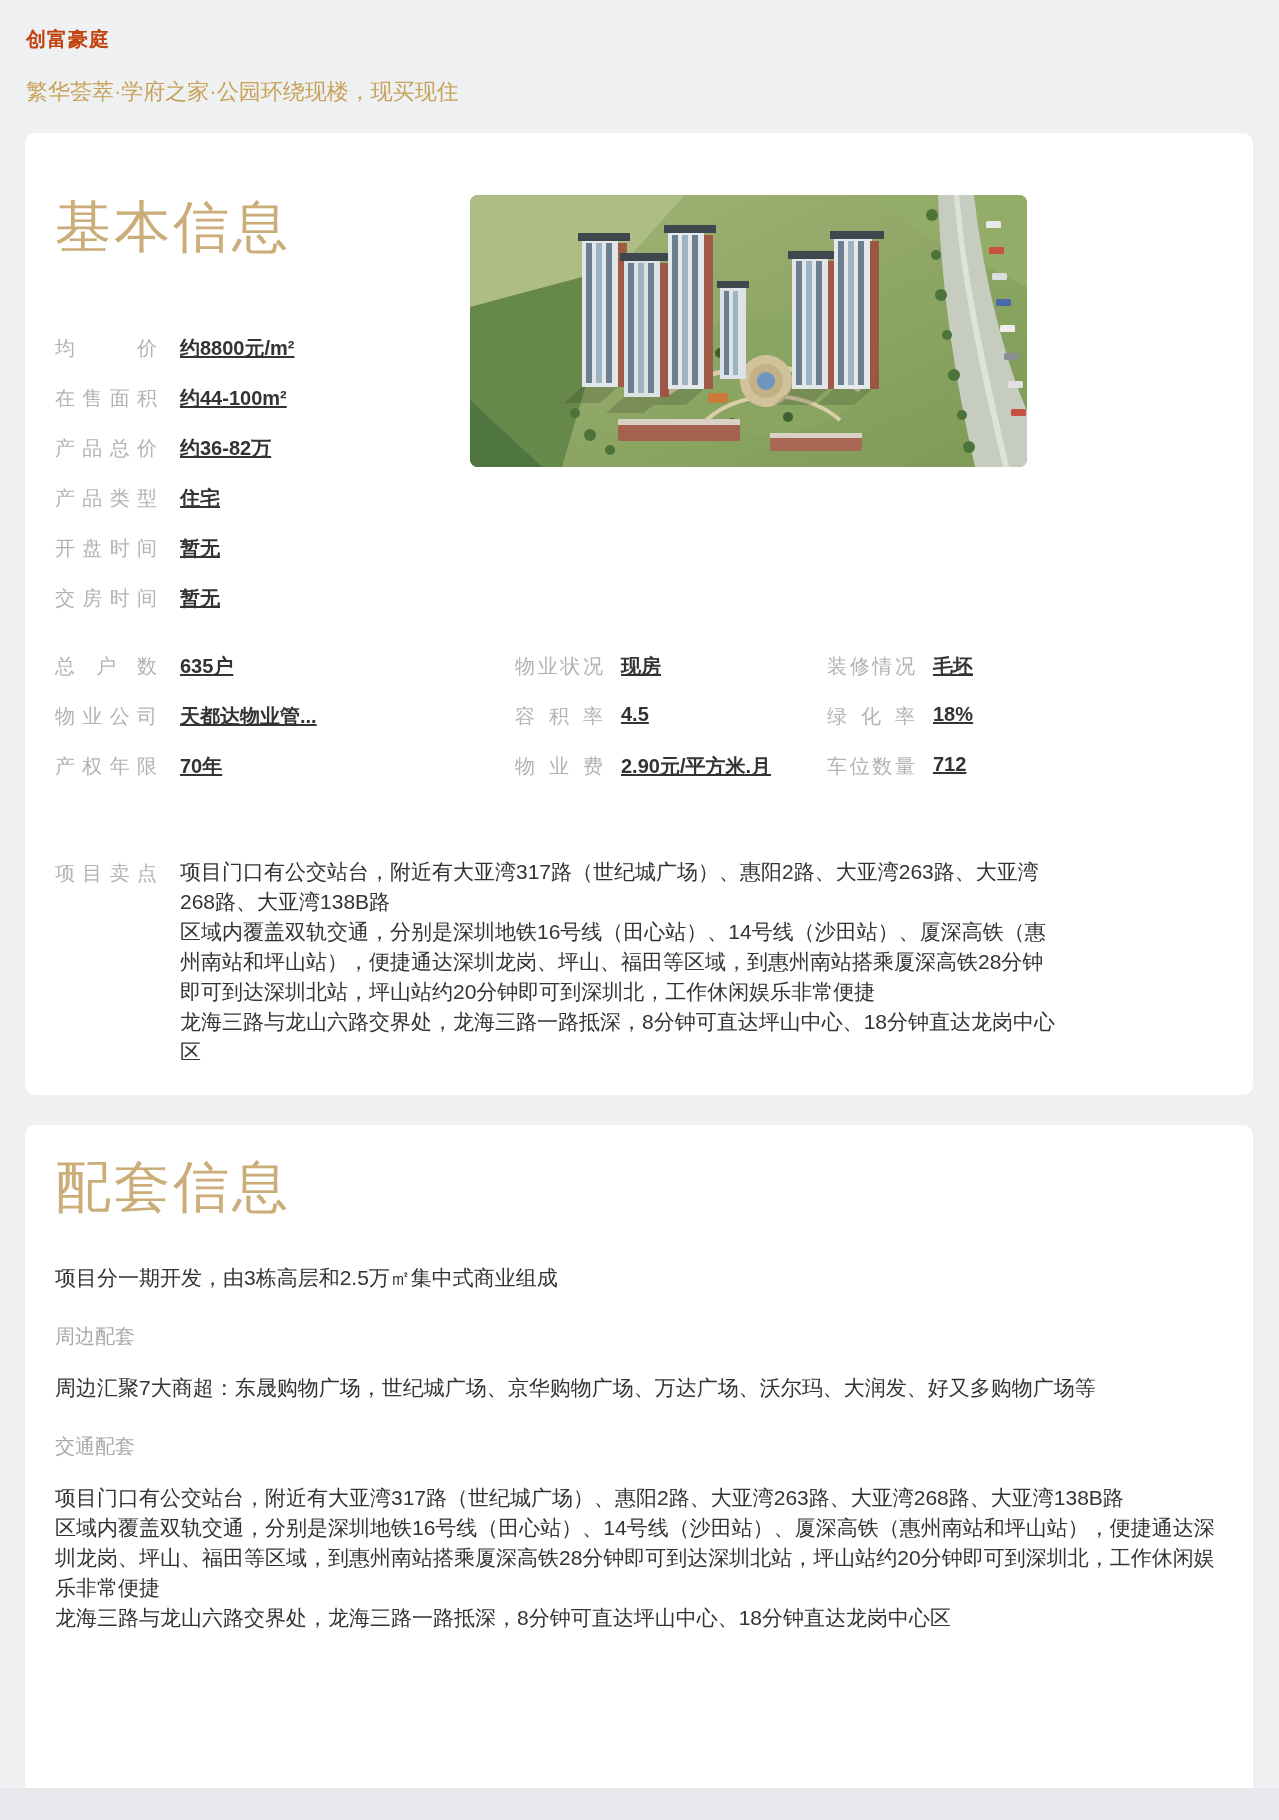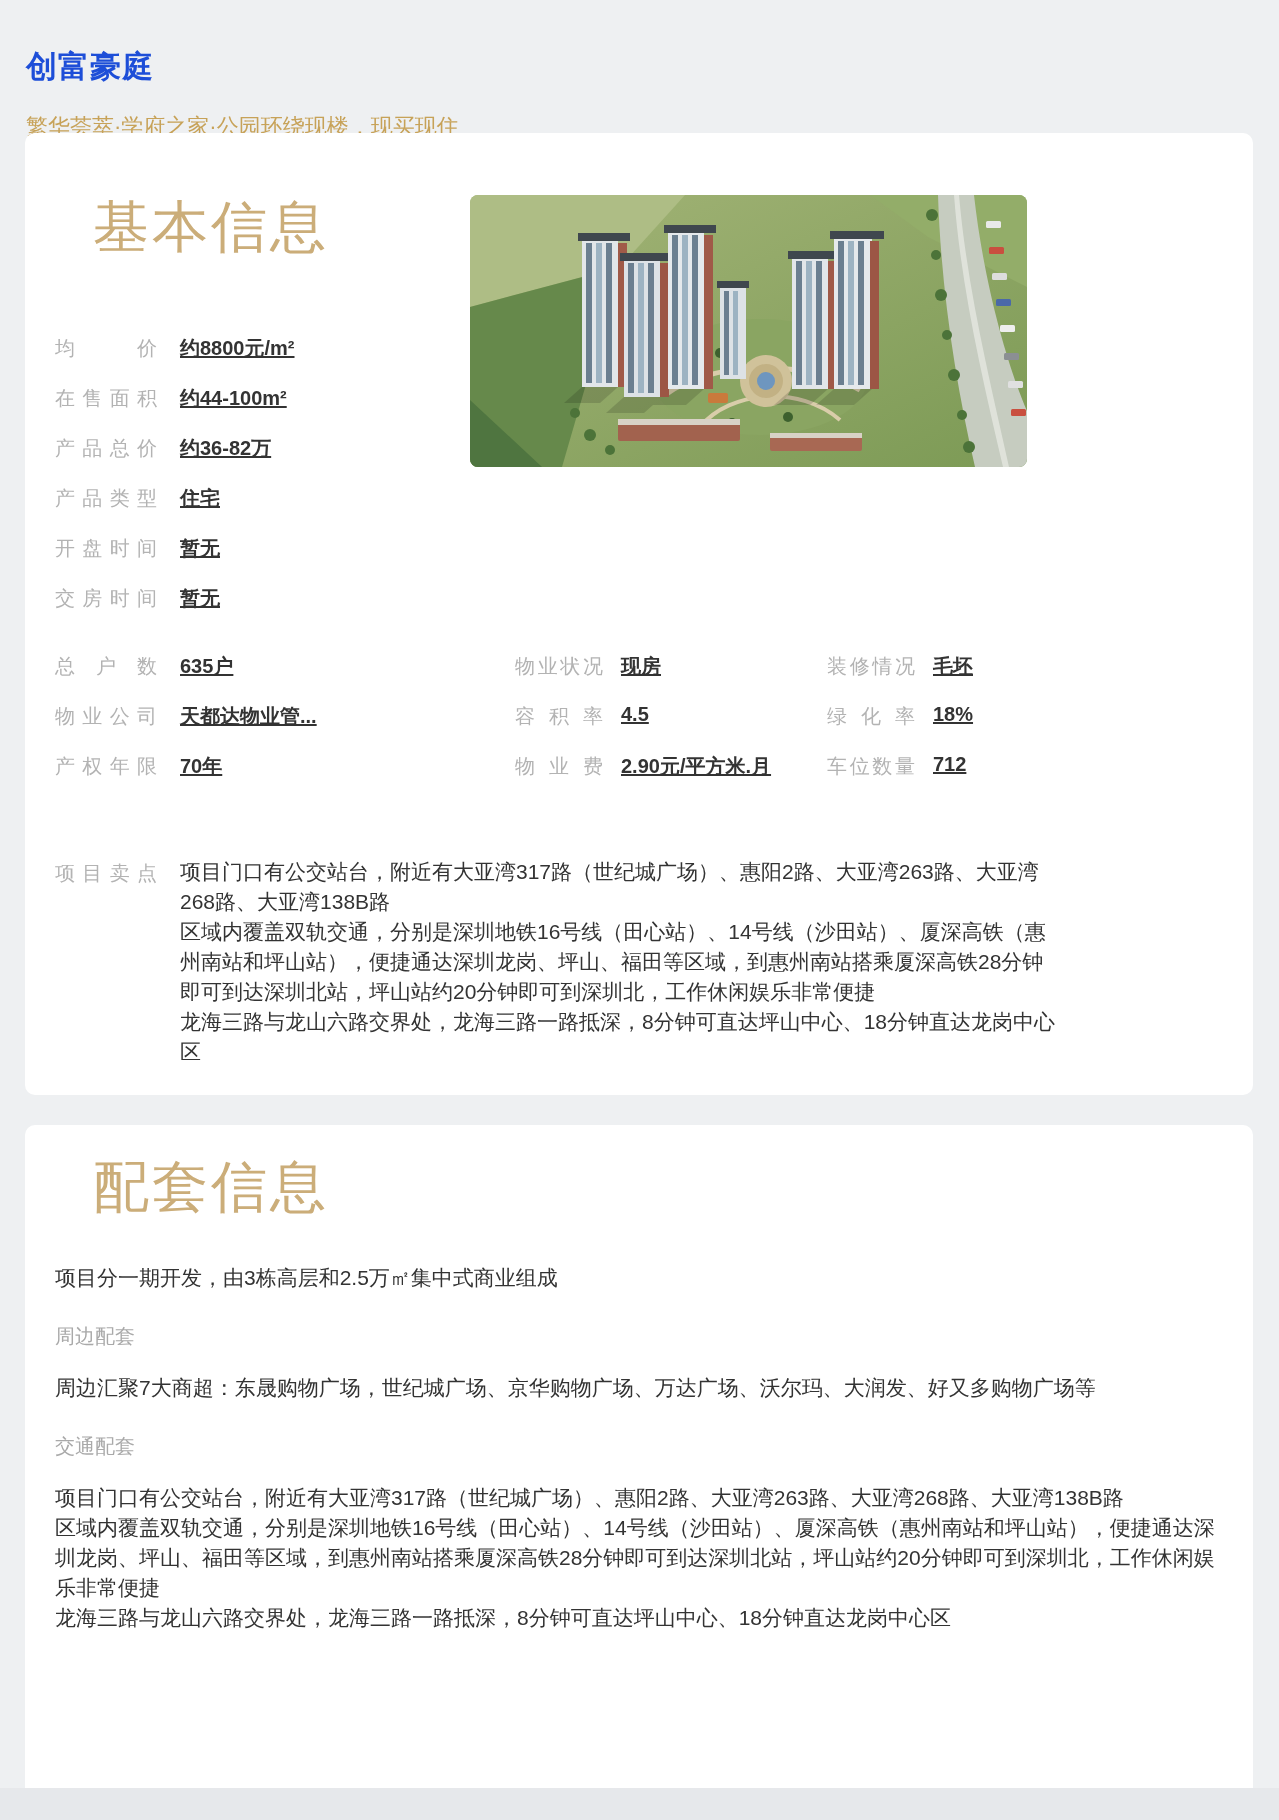--- a/index.html
+++ b/index.html
@@ -4,28 +4,28 @@
 <style>
   * { margin:0; padding:0; box-sizing:border-box; }
   body {
     font-family:"Liberation Sans","DejaVu Sans",sans-serif;
     background:#eef0f2; color:#323232;
   }
   .page { position:relative; width:1279px; height:1820px; background:#eef0f2; overflow:hidden; }
 
   
   .hdr { position:absolute; left:26px; top:26px; }
-  .page-title { font-size:31px; font-weight:700; color:#1d4ed8; letter-spacing:1px;margin-top:20px; }
+  .page-title { font-size:20px; font-weight:700; color:#c2410c; letter-spacing:1px; }
   .page-subtitle { margin-top:24px; font-size:22px; font-weight:500; color:#c7a258; }
 
   
   .card { position:absolute; left:25px; width:1228px; background:#ffffff; border-radius:10px; }
   .card-basic { top:133px; height:962px; }
   .card-fac { top:1125px; height:728px; padding:34px 30px 0 30px; }
-  .section-title { font-size:56px; line-height:1; font-weight:500; color:#cbad79; letter-spacing:3px;margin-left:38px; }
+  .section-title { font-size:56px; line-height:1; font-weight:500; color:#cbad79; letter-spacing:3px; }
   .card-basic .section-title { position:absolute; left:30px; top:66px; }
   .card-fac .section-title { margin-bottom:48px; }
 
   
   .render { position:absolute; left:445px; top:62px; width:557px; height:272px; border-radius:8px; overflow:hidden; }
   .render svg { display:block; width:100%; height:100%; }
 
   
   .rows-top { position:absolute; left:30px; top:190px; }
   .row { display:flex; align-items:center; height:50px; }

